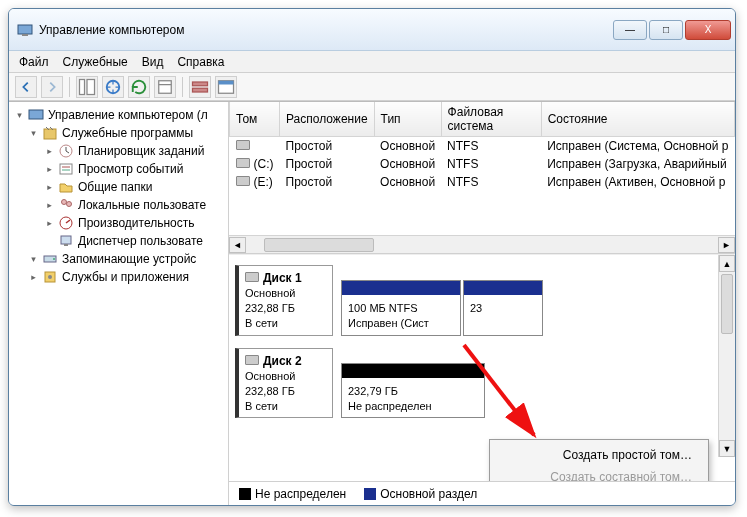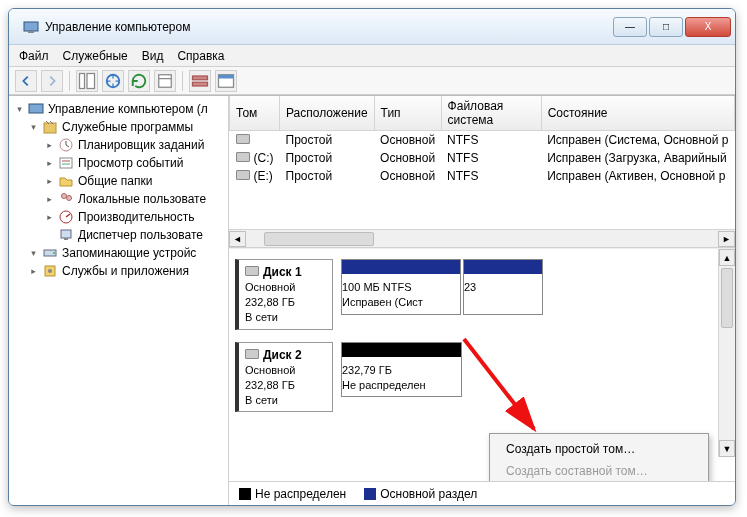--- a/index.html
+++ b/index.html
@@ -17,24 +17,24 @@
     margin: 8px;
     border: 1px solid #5a7fa0;
     border-radius: 6px;
     background: linear-gradient(#eaf3fb, #d7e7f5);
     box-shadow: 0 3px 10px rgba(0,0,0,.25);
     display: flex;
     flex-direction: column;
     overflow: hidden;
   }
   .titlebar {
-    height: 36px;
+    height: 42px;
     display: flex;
     align-items: center;
-    padding: 0 4px 0 14px;
+    padding: 0 4px 0 8px;
     background: linear-gradient(#f7fbff,#dde9f6);
     border-bottom: 1px solid #b9cde0;
   }
   .titlebar .appicon { width:16px; height:16px; margin-right:6px; }
   .titlebar .title { flex:1; color:#000; font-size:12px; }
   .winbtns { display:flex; gap:2px; }
   .winbtn {
     width:34px; height:20px;
     border:1px solid #8aa7c2;
     border-radius:3px;
@@ -101,49 +101,49 @@
     background:#f0f0f0; display:flex; align-items:center;
     margin-top:auto;
   }
   .hscroll .thumb { width:110px; height:14px; background:#dcdcdc; border:1px solid #bcbcbc; margin-left:18px; border-radius:2px;}
   .hscroll .arrow { width:17px; height:16px; border:1px solid #c0c0c0; background:#efefef; font-size:9px; display:flex; align-items:center; justify-content:center;}
   .disks {
     flex:1; overflow:hidden; position:relative; padding:10px 6px;
     border-top:1px solid #eee;
   }
   .disksInner { display:flex; flex-direction:column; gap:12px; }
-  .diskrow { display:flex; gap:8px; align-items:flex-start;}
+  .diskrow { display:flex; gap:8px; align-items:flex-end;}
   .diskinfo {
     width:98px; border:1px solid #999; border-left:4px solid #333;
     padding:4px 6px; font-size:11px; line-height:1.35;
     background:#fff;
   }
   .diskinfo b { font-size:12px; }
   .partwrap { flex:1; display:flex; gap:2px; }
   .part {
-    border:1px solid #888; padding:4px 0; font-size:11px; line-height:1.35;
+    border:1px solid #888; padding:4px 6px; font-size:11px; line-height:1.35;
     background:#fff; min-width:80px; position:relative;
   }
   .part .cap { position:absolute; top:0; left:0; right:0; height:14px; }
   .part .capblue { background:#1a2f8f; }
   .part .capblack { background:#000; }
   .part .pcontent { margin-top:16px; }
   .legend {
     height:24px; border-top:1px solid #d0d0d0;
     display:flex; align-items:center; gap:18px; padding:0 10px;
     font-size:12px;
   }
   .legend .sw { width:12px; height:12px; display:inline-block; margin-right:4px; vertical-align:middle;}
   .ctxmenu {
     position:absolute; top:184px; left:260px;
     width:220px; background:#f4f4f4;
     border:1px solid #9c9c9c; box-shadow:2px 3px 6px rgba(0,0,0,.25);
     padding:4px 2px; font-size:12px; z-index:5;
   }
-  .ctxmenu .item { padding:4px 14px; cursor:default;}
+  .ctxmenu .item { padding:4px 14px; cursor:default;text-align:right;}
   .ctxmenu .item.disabled { color:#9a9a9a; }
   .vscroll {
     position:absolute; right:0; top:0; bottom:24px; width:17px;
     background:#f0f0f0; border-left:1px solid #d4d4d4;
     display:flex; flex-direction:column;
   }
   .vscroll .arrow { height:17px; border:1px solid #c0c0c0; background:#efefef; font-size:9px; display:flex; align-items:center; justify-content:center;}
   .vscroll .thumb { flex:0 0 60px; margin:2px; background:#dcdcdc; border:1px solid #bcbcbc; border-radius:2px;}
   .arrow-annot {
     position:absolute; top:85px; left:230px; z-index:6; pointer-events:none;
@@ -395,21 +395,21 @@
         </div>
 
         <div class="diskrow">
           <div class="diskinfo">
             <span class="driveicon"></span><b>Диск 2</b><br>
             <span>Основной</span><br>
             <span>232,88 ГБ</span><br>
             <span>В сети</span>
           </div>
           <div class="partwrap">
-            <div class="part" style="width:121px">
+            <div class="part" style="width:144px">
               <div class="cap capblack"></div>
               <div class="pcontent"><span>232,79 ГБ</span><br><span>Не распределен</span></div>
             </div>
           </div>
         </div>
         </div>
 
         <div class="ctxmenu">
           <div class="item">Создать простой том…</div>
           <div class="item disabled">Создать составной том…</div>

